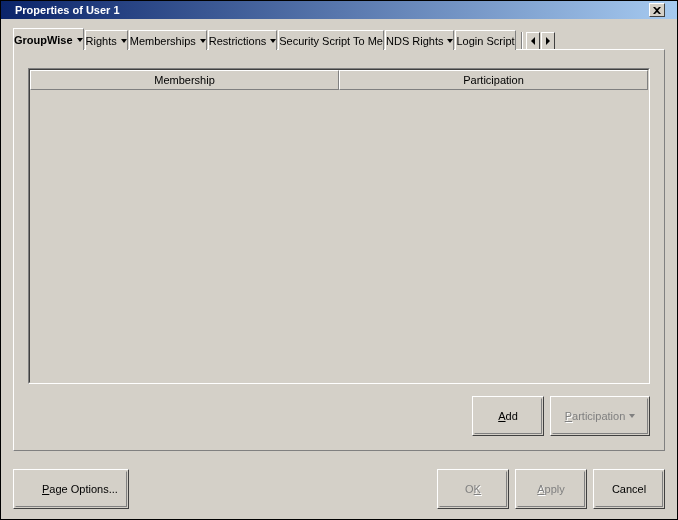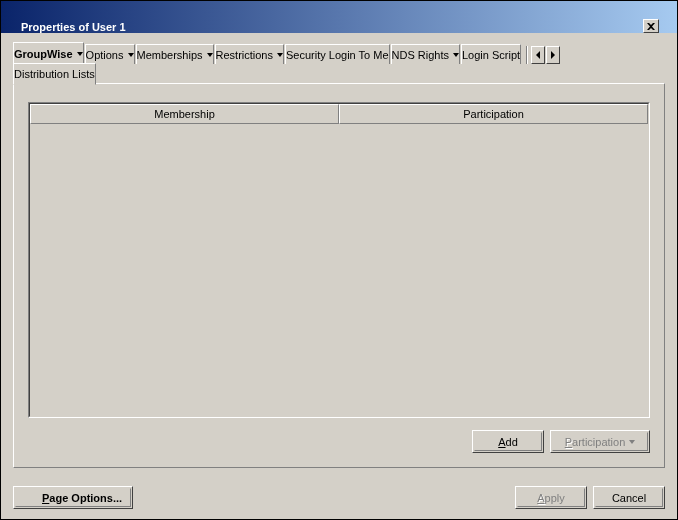--- a/index.html
+++ b/index.html
@@ -1,17 +1,17 @@
 <!DOCTYPE html>
 <html><head>
   <meta charset="utf-8">
   <style>
     * { box-sizing: border-box; margin: 0; padding: 0; font-family: "Tahoma", "MS Sans Serif", sans-serif; font-size: 11px; }
     body { background: #d4d0c8; width: 678px; height: 520px; display: flex; flex-direction: column; border: 1px solid #000; }
-    .titlebar { height: 32px; background: linear-gradient(to right, #0a246a, #a6caf0); display: flex; align-items: flex-end; padding: 0 18px; color: #fff; font-weight: bold; }
+    .titlebar { height: 18px; background: linear-gradient(to right, #0a246a, #a6caf0); display: flex; align-items: center; padding: 0 12px; color: #fff; font-weight: bold; }
     .titlebar-text { flex: 1; padding-left: 2px; }
     .titlebar-btn { width: 16px; height: 14px; background: #d4d0c8; border: 1px solid #fff; border-right-color: #404040; border-bottom-color: #404040; display: flex; align-items: center; justify-content: center; color: #000; font-weight: bold; font-size: 10px; line-height: 1; }
     .content { flex: 1; padding: 10px 12px; display: flex; flex-direction: column; }
     .tabs-row { display: flex; align-items: flex-end; height: 21px; }
     .tab { height: 20px; padding: 0 0; background: #d4d0c8; border: 1px solid #fff; border-right-color: #808080; border-bottom: none; display: flex; align-items: center; gap: 4px; margin-right: 1px; position: relative; }
     .tab.active { height: 22px; font-weight: bold; z-index: 2; }
     .tab-label { white-space: nowrap; }
     .tab-arrow { width: 0; height: 0; border-left: 3px solid transparent; border-right: 3px solid transparent; border-top: 4px solid #000; }
     .tab-scrollers { display: flex; align-items: center; margin-left: 2px; }
     .tab-scroll-btn { width: 14px; height: 18px; background: #d4d0c8; border: 1px solid #fff; border-right-color: #404040; border-bottom-color: #404040; display: flex; align-items: center; justify-content: center; margin-left: 1px; }
@@ -21,28 +21,28 @@
     .subtabs-row { display: flex; height: 21px; margin-top: -1px; }
     .subtabs-row .tab { border-top: 1px solid #fff; background: #d4d0c8; border-bottom: 1px solid #808080; }
     .subtabs-row .tab.active { border-bottom: 1px solid #d4d0c8; font-weight: normal; }
     .table-area { border: 2px inset #fff; background: #000000; flex: 1; display: flex; flex-direction: column; }
     .table-area { border-top: 1px solid #808080; border-left: 1px solid #808080; border-right: 1px solid #fff; border-bottom: 1px solid #fff; }
     .table-inner { border-top: 1px solid #404040; border-left: 1px solid #404040; border-right: 1px solid #d4d0c8; border-bottom: 1px solid #d4d0c8; flex: 1; display: flex; flex-direction: column; }
     .table-header { display: flex; height: 20px; }
     .th { flex: 1; background: #d4d0c8; border: 1px solid #fff; border-right-color: #808080; border-bottom-color: #808080; display: flex; align-items: center; justify-content: center; font-weight: normal; }
     .table-body { flex: 1; background: #d4d0c8; }
     .action-row { display: flex; justify-content: flex-end; gap: 6px; margin-top: 12px; }
-    .btn { min-width: 72px; height: 23px; padding: 0 10px; background: #d4d0c8; border: 1px solid #fff; border-right-color: #404040; border-bottom-color: #404040; display: flex; align-items: center; justify-content: center; gap: 4px; position: relative; }
+    .btn { min-width: 72px; height: 40px; padding: 0 10px; background: #d4d0c8; border: 1px solid #fff; border-right-color: #404040; border-bottom-color: #404040; display: flex; align-items: center; justify-content: center; gap: 4px; position: relative; }
     .btn .inner-border { position: absolute; inset: 1px; border: 1px solid #d4d0c8; border-right-color: #808080; border-bottom-color: #808080; pointer-events: none; }
     .btn.disabled { color: #808080; }
     .btn.disabled .underline { text-decoration: underline; text-shadow: 1px 1px 0 #fff; }
     .underline { text-decoration: underline; }
     .bottom-bar { display: flex; padding: 8px 12px 10px; align-items: center; }
     .bottom-bar .spacer { flex: 1; }
-    .page-options { min-width: 110px; justify-content: flex-end; padding-left: 28px; font-weight: bold; }
+    .page-options { min-width: 110px; justify-content: flex-end; padding-left: 28px; }
     .panel-outer { flex: 1; border-left: 1px solid #fff; border-top: 1px solid #fff; border-right: 1px solid #808080; border-bottom: 1px solid #808080; margin-top: -1px; display: flex; flex-direction: column; padding: 18px 14px 14px; }
   </style>
 </head>
 <body>
 
 <div class="titlebar">
   <span class="titlebar-text">Properties of User 1</span>
   <div class="titlebar-btn">
     <svg width="8" height="7" viewBox="0 0 8 7">
         <path d="M0 0 L2 0 L4 2 L6 0 L8 0 L5 3.5 L8 7 L6 7 L4 5 L2 7 L0 7 L3 3.5 Z" fill="#000"></path>
@@ -51,57 +51,52 @@
 </div>
 
 <div class="content">
 
   <div class="tabs-row">
     <div class="tab active">
       <span class="tab-label">GroupWise</span>
       <span class="tab-arrow"></span>
     </div>
     <div class="tab">
-      <span class="tab-label">Options</span>
+      <span class="tab-label">Rights</span>
       <span class="tab-arrow"></span>
     </div>
     <div class="tab">
       <span class="tab-label">Memberships</span>
       <span class="tab-arrow"></span>
     </div>
     <div class="tab">
       <span class="tab-label">Restrictions</span>
       <span class="tab-arrow"></span>
     </div>
     <div class="tab">
-      <span class="tab-label">Security Login To Me</span>
+      <span class="tab-label">Security Script To Me</span>
     </div>
     <div class="tab">
       <span class="tab-label">NDS Rights</span>
       <span class="tab-arrow"></span>
     </div>
     <div class="tab">
       <span class="tab-label">Login Script</span>
     </div>
     <div class="tab-scrollers">
       <div class="tab-scroll-sep"></div>
       <div class="tab-scroll-btn">
           <span class="arrow-left"></span>
         </div>
       <div class="tab-scroll-btn">
           <span class="arrow-right"></span>
         </div>
     </div>
   </div>
 
-  <div class="subtabs-row">
-    <div class="tab active">
-      <span class="tab-label">Distribution Lists</span>
-    </div>
-  </div>
 
   <div class="panel-outer">
     <div class="table-area">
       <div class="table-inner">
         <div class="table-header">
           <div class="th">
               <span>Membership</span>
             </div>
           <div class="th">
               <span>Participation</span>
@@ -125,20 +120,24 @@
   </div>
 
 </div>
 
 <div class="bottom-bar">
   <div class="btn page-options">
     <span class="inner-border"></span>
     <span><span class="underline">P</span>age Options...</span>
   </div>
   <div class="spacer"></div>
+  <div class="btn disabled">
+    <span class="inner-border"></span>
+    <span>O<span class="underline">K</span></span>
+  </div>
   <div class="btn disabled" style="margin-left:6px">
     <span class="inner-border"></span>
     <span><span class="underline">A</span>pply</span>
   </div>
   <div class="btn" style="margin-left:6px">
     <span class="inner-border"></span>
     <span>Cancel</span>
   </div>
 </div>
 

